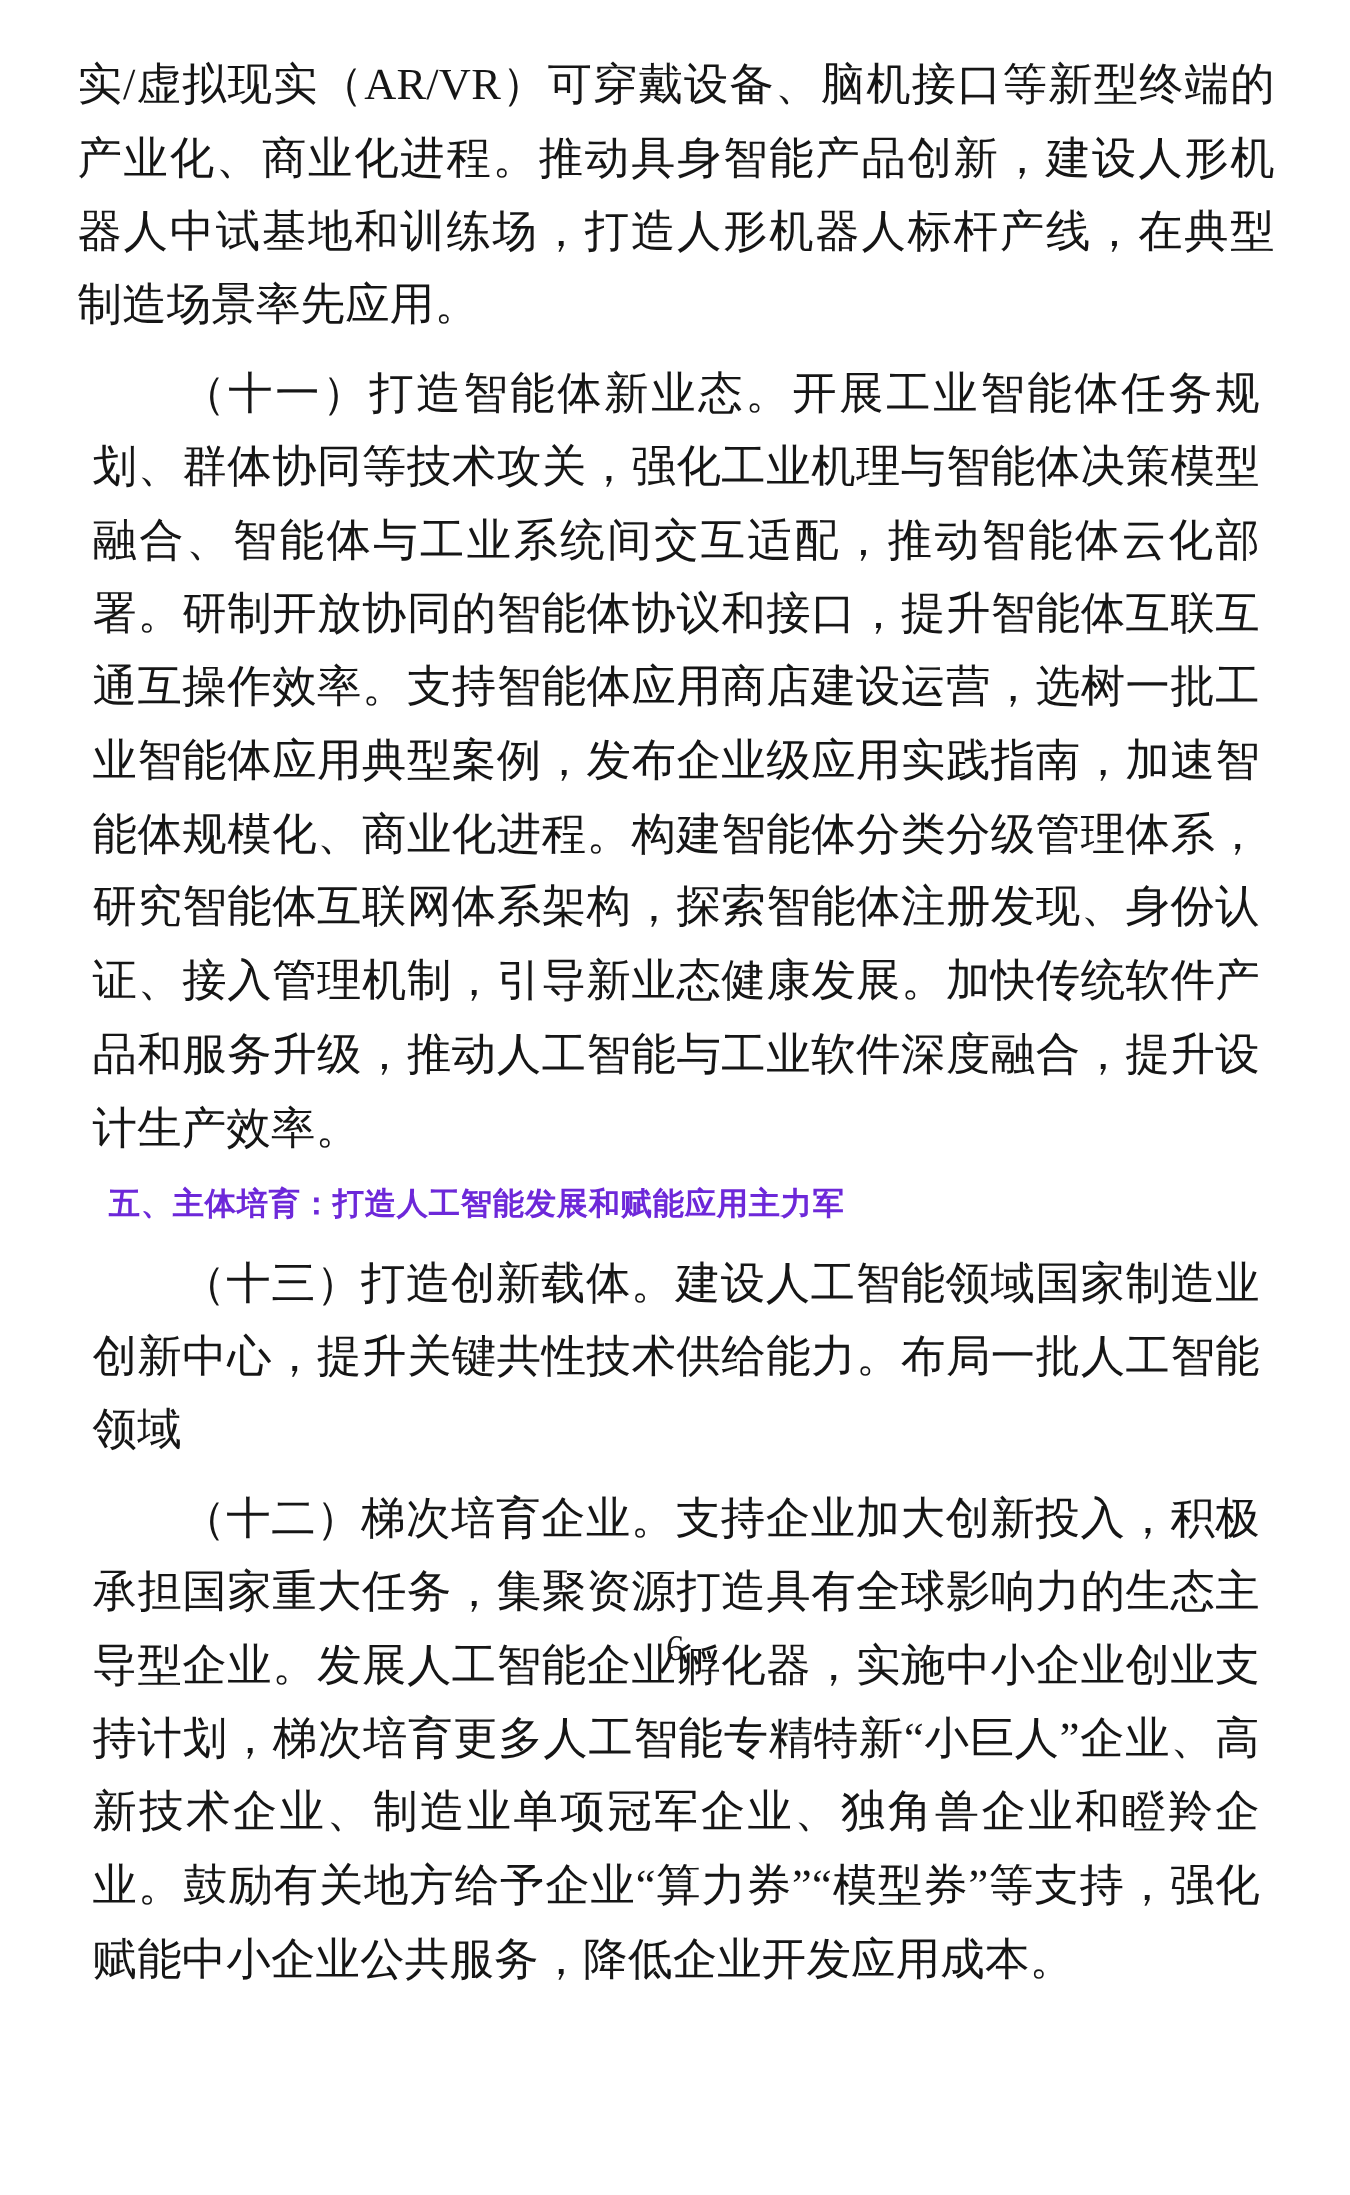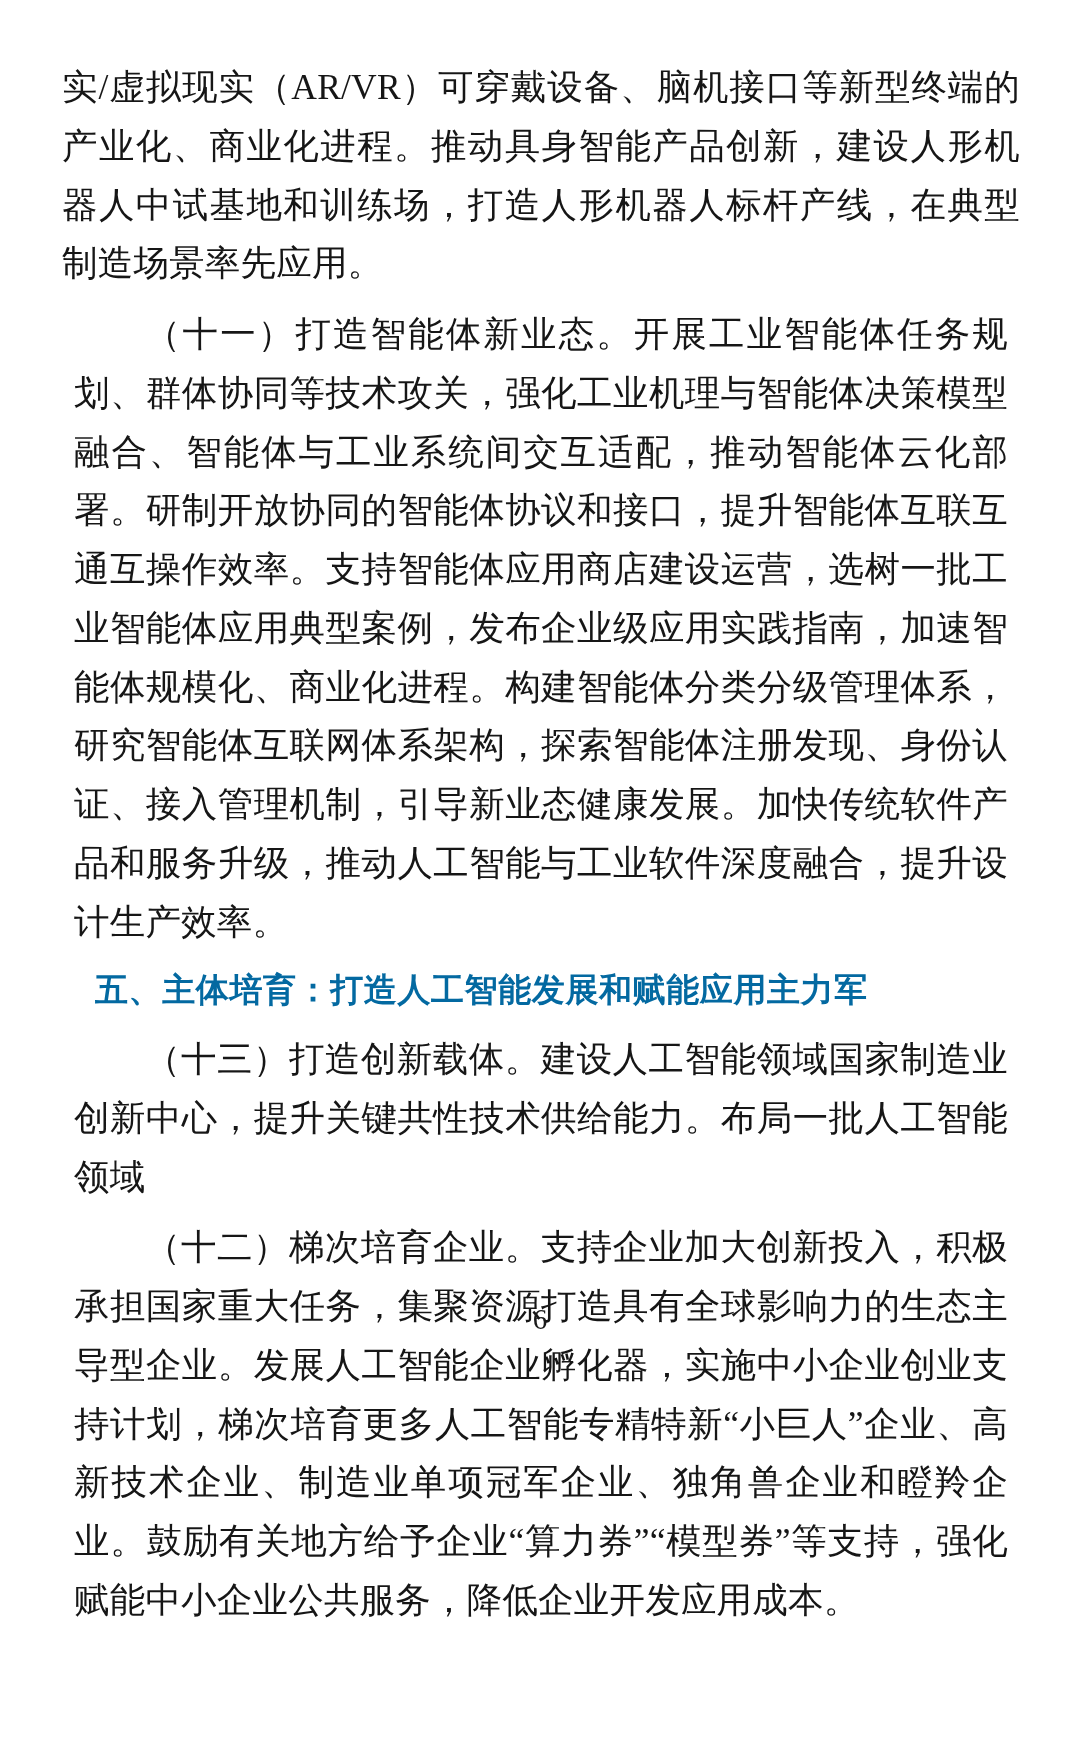--- a/index.html
+++ b/index.html
@@ -12,21 +12,21 @@
     background: #ffffff;
     font-family: "Liberation Serif", "DejaVu Serif", serif;
     color: #1a1a1a;
     overflow: hidden;
   }
   .page {
     position: relative;
     width: 1080px;
     height: 1378px;
     box-sizing: border-box;
-    padding: 58px 60px 0 62px;
+    padding: 38px 60px 0 62px;
     background: #ffffff;
   }
   .doc-body {
     font-size: 35.5px;
     line-height: 1.655;
     text-align: justify;
     text-justify: inter-ideograph;
     letter-spacing: 0.2px;
     color: #161616;
   }
@@ -35,24 +35,24 @@
     text-indent: 0;
   }
   .para-indent {
     margin: 12px;
     text-indent: 2em;
   }
   .section-heading {
     margin: 8px 0 2px 0;
     text-indent: 1em;
     font-weight: bold;
-    font-size: 33px;
+    font-size: 25px;
     line-height: 1.66;
     letter-spacing: 0.6px;
-    color: #0369a1;
+    color: #6d28d9;
   }
   .page-number {
     position: absolute;
     left: 0;
     right: 0;
     bottom: 42px;
     text-align: center;
     font-size: 29px;
     color: #1a1a1a;
     font-family: "Liberation Serif", "DejaVu Serif", serif;

